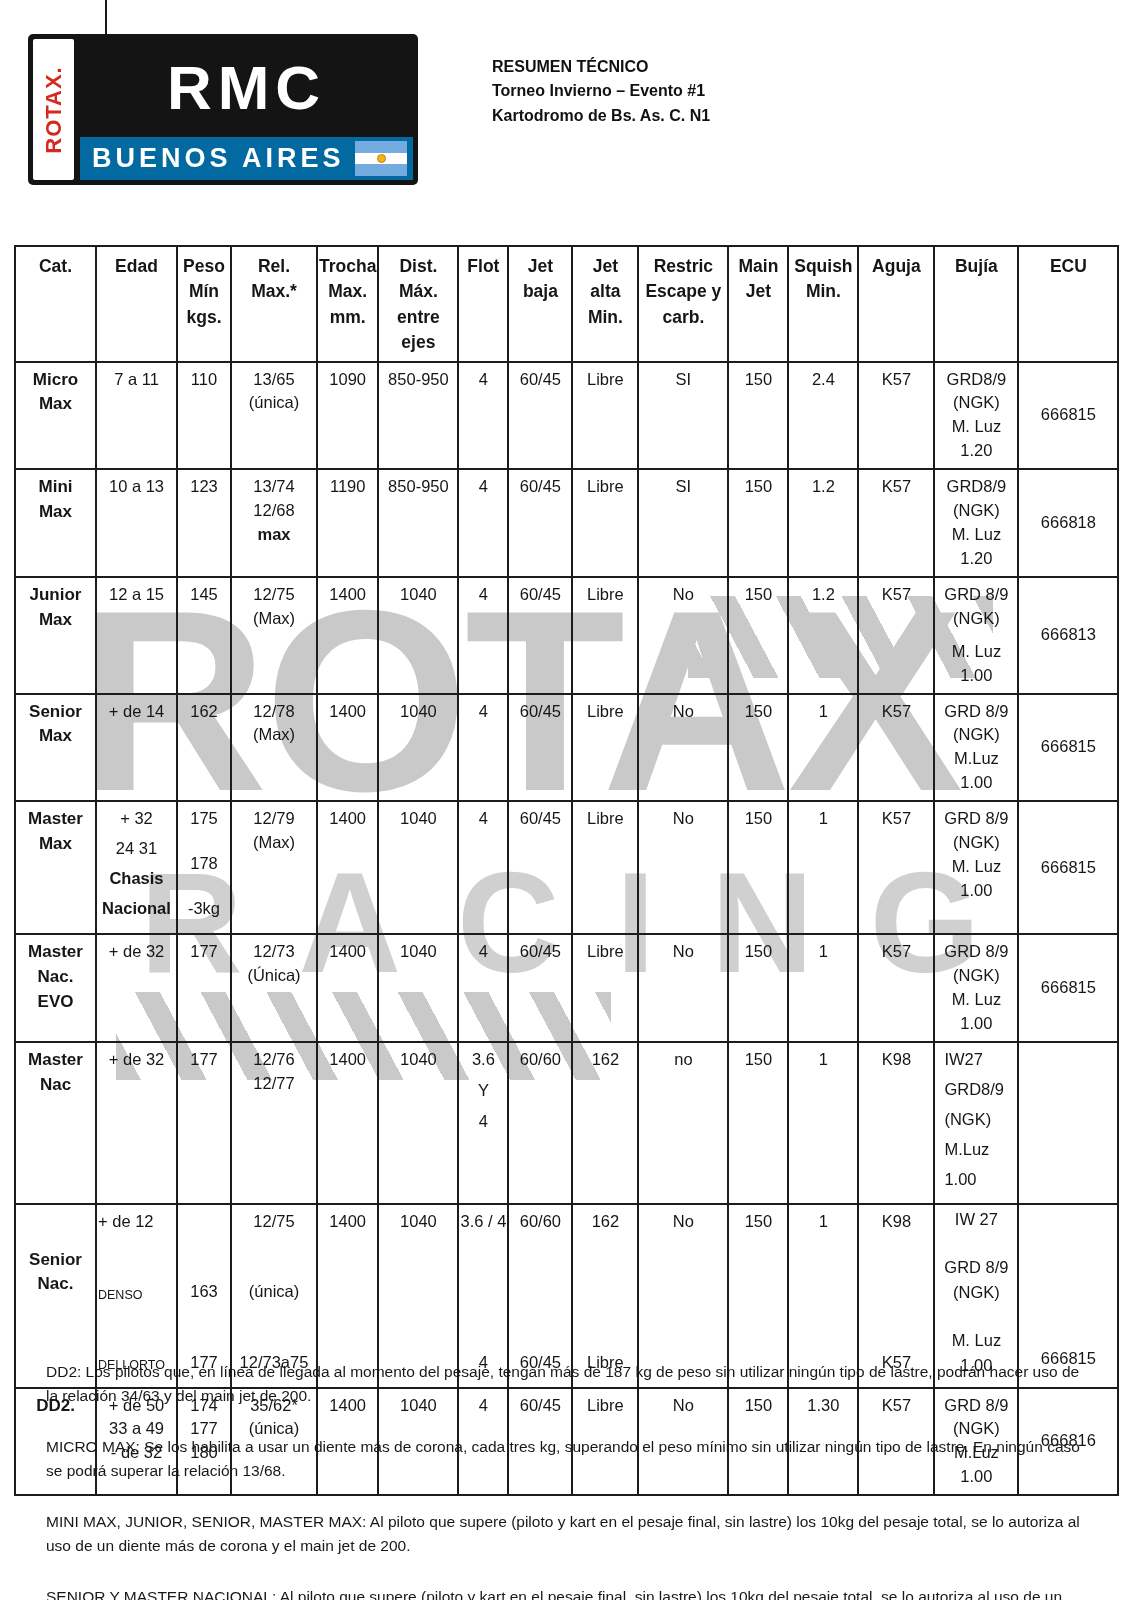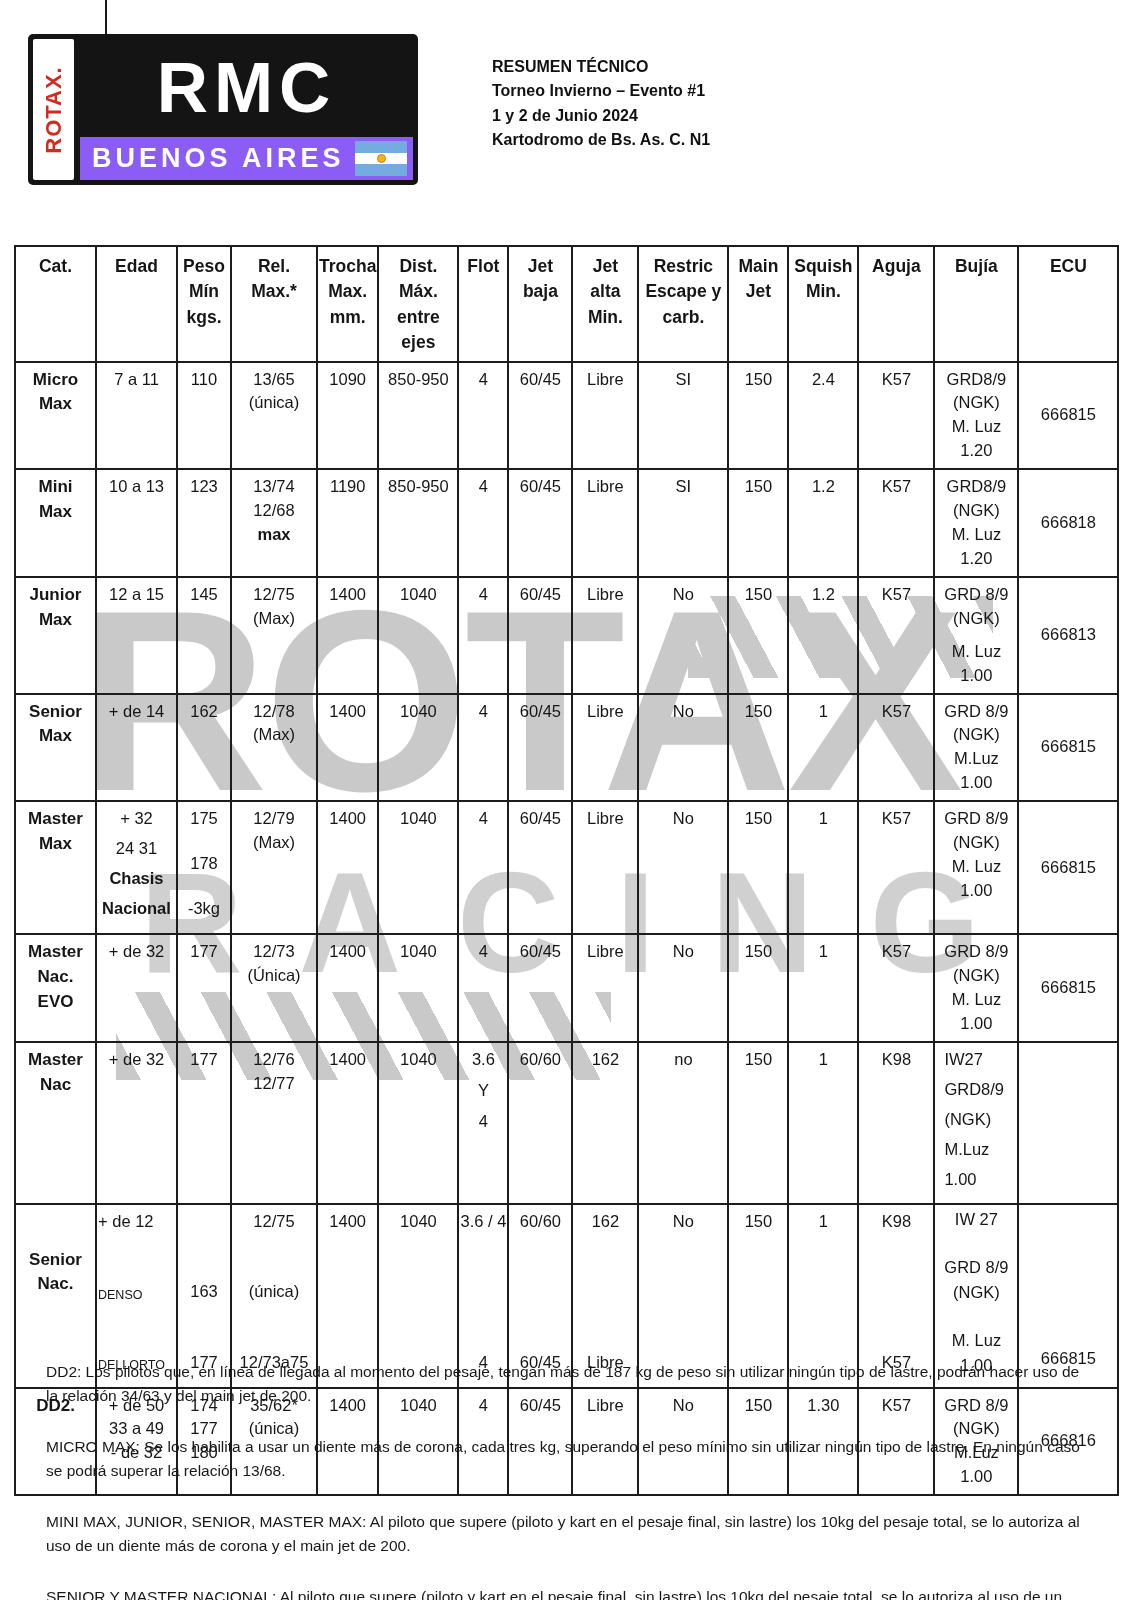--- a/index.html
+++ b/index.html
@@ -12,22 +12,22 @@
 
   
   .logo{position:absolute;left:28px;top:34px;width:390px;height:151px;background:#141414;
         border-radius:5px;display:flex;padding:5px;box-sizing:border-box;z-index:3;}
   .logo-rotax{width:41px;background:#ffffff;border-radius:2px;display:flex;align-items:center;
         justify-content:center;margin-right:6px;overflow:hidden;}
   .logo-rotax span{transform:rotate(-90deg);color:#d42a1e;font-weight:800;font-size:22px;
         letter-spacing:1px;white-space:nowrap;}
   .logo-main{flex:1;display:flex;flex-direction:column;}
   .logo-rmc{flex:1;display:flex;align-items:center;justify-content:center;color:#fff;
-        font-size:71px;font-weight:900;letter-spacing:6px;line-height:.85;padding-bottom:0;}
-  .logo-city{height:43px;background:#8b5cf6;display:flex;align-items:center;
+        font-size:62px;font-weight:900;letter-spacing:6px;line-height:.85;padding-bottom:0;}
+  .logo-city{height:43px;background:#0369a1;display:flex;align-items:center;
         padding:0 6px 0 12px;color:#fff;font-weight:800;font-size:27px;letter-spacing:4px;}
   .flag{margin-left:auto;width:52px;height:35px;position:relative;
         background:linear-gradient(#74acdf 0 33%,#ffffff 33% 66%,#74acdf 66% 100%);}
   .flag-sun{position:absolute;left:50%;top:50%;width:9px;height:9px;margin:-4.5px 0 0 -4.5px;
         border-radius:50%;background:#f6b40e;border:1px solid #c8801a;box-sizing:border-box;}
 
   
   .titles{position:absolute;left:492px;top:55px;z-index:3;font-weight:bold;
         font-size:16px;line-height:1.52;color:#111;}
 
@@ -120,21 +120,20 @@
         <div class="flag">
           <div class="flag-sun"></div>
         </div>
       </div>
     </div>
   </div>
 
   <div class="titles">
     <div>RESUMEN TÉCNICO</div>
     <div>Torneo Invierno – Evento #1</div>
-    <div>1 y 2 de Junio 2024</div>
     <div>Kartodromo de Bs. As. C. N1</div>
   </div>
 
   <table id="spec-table">
     <colgroup id="spec-cols">
         <col style="width: 81px;">
         <col style="width: 81px;">
         <col style="width: 54px;">
         <col style="width: 86px;">
         <col style="width: 60px;">

